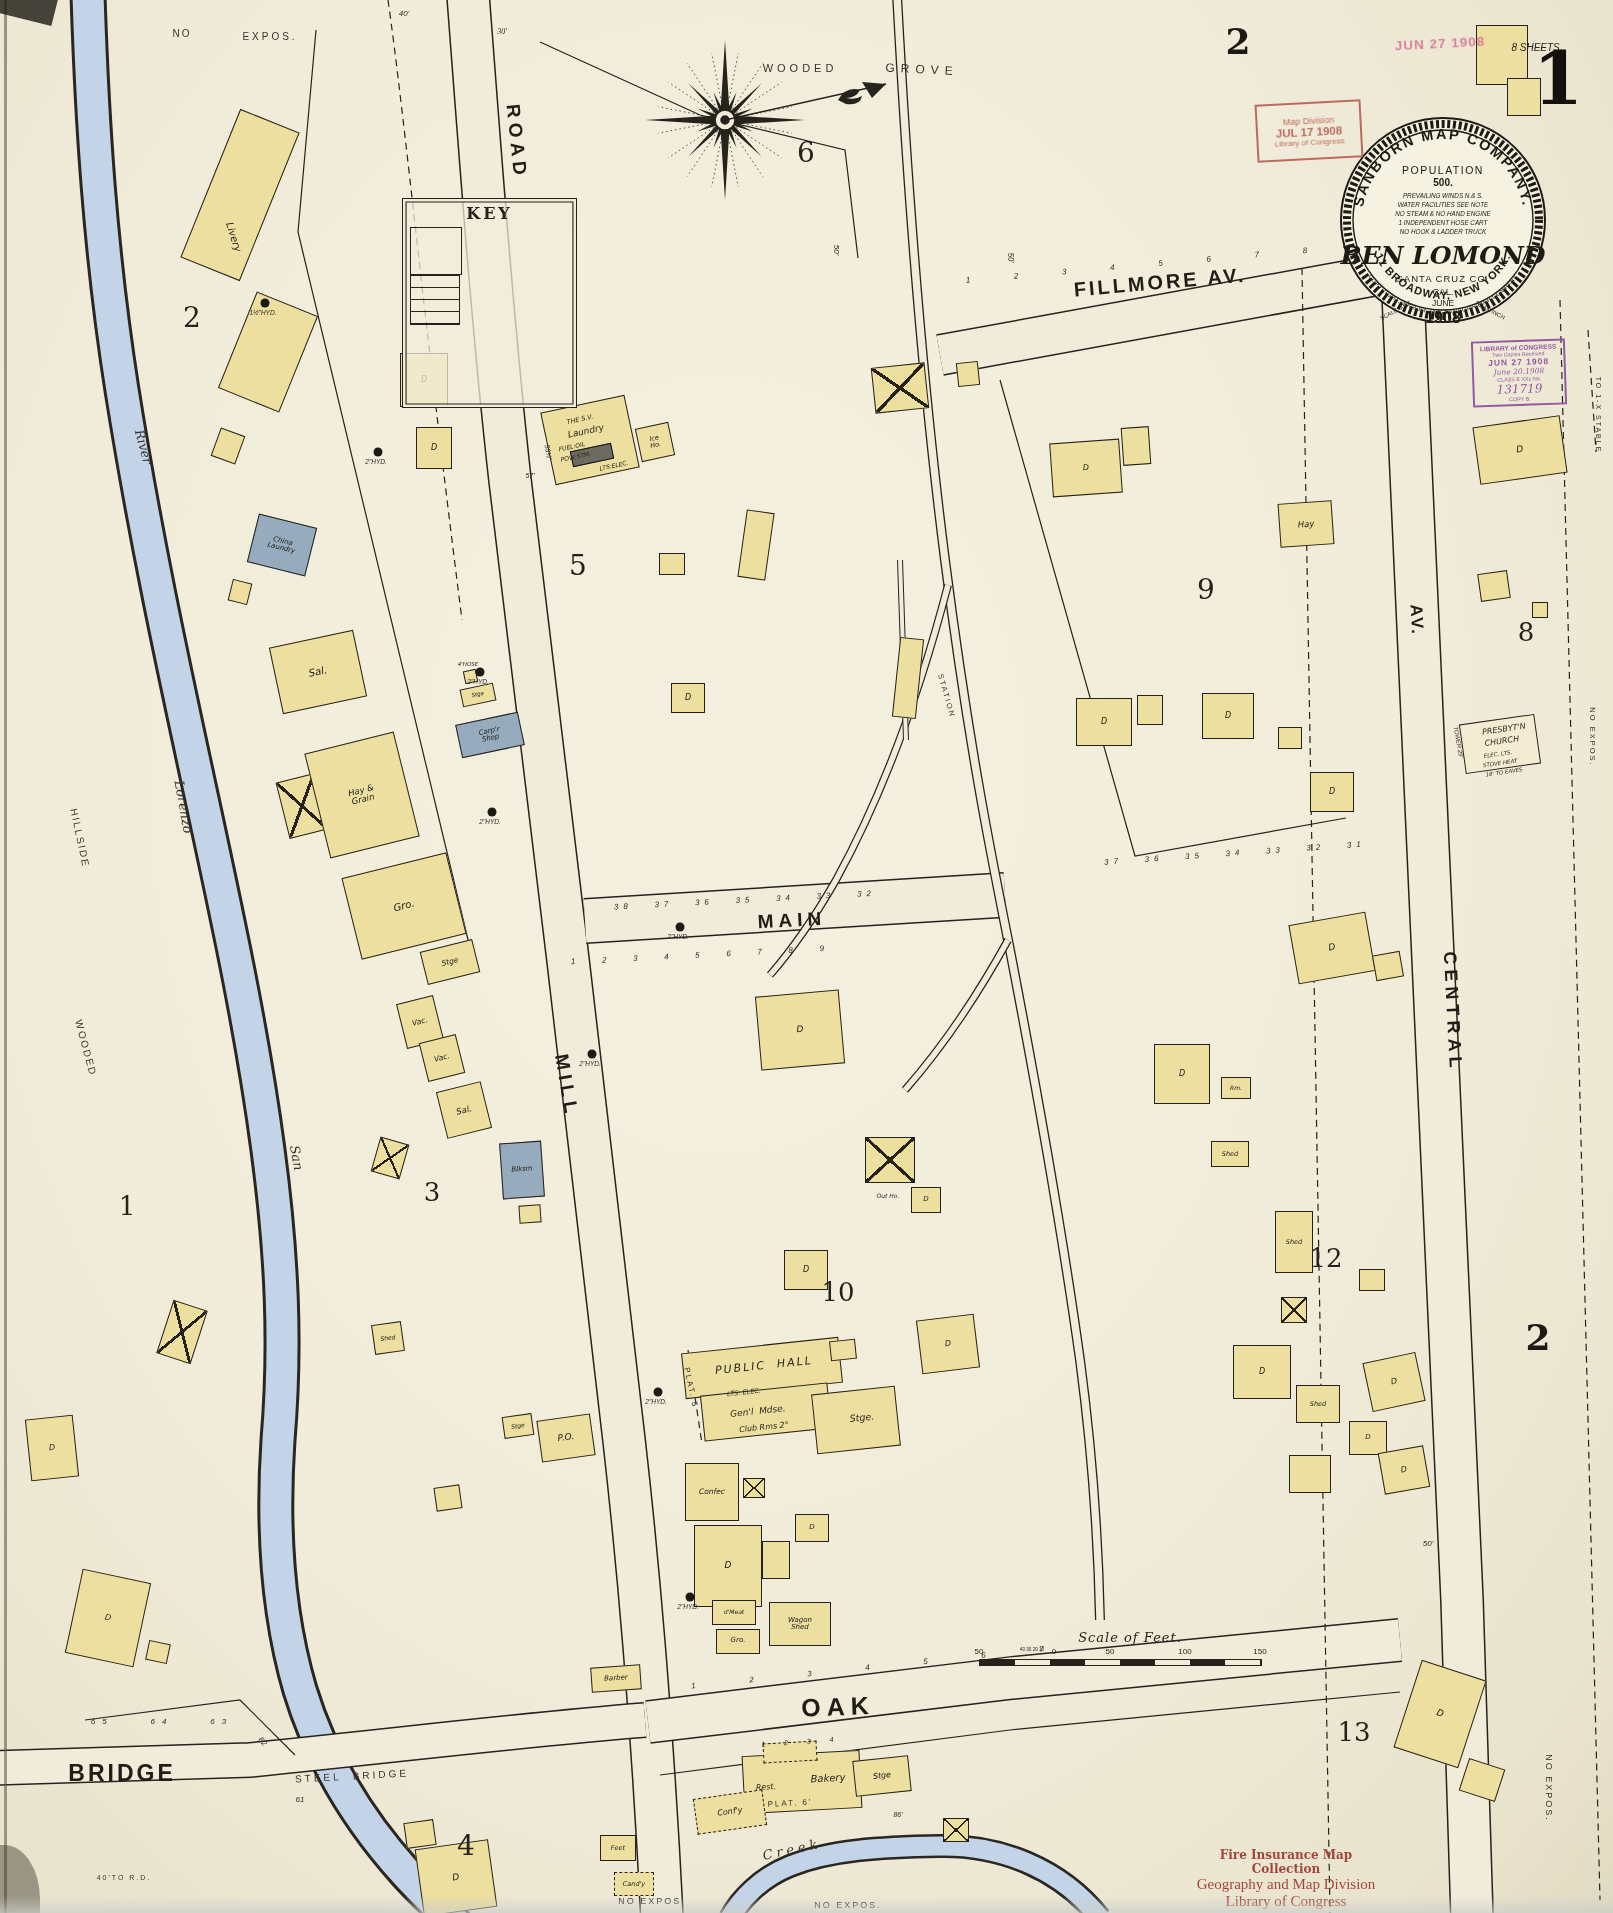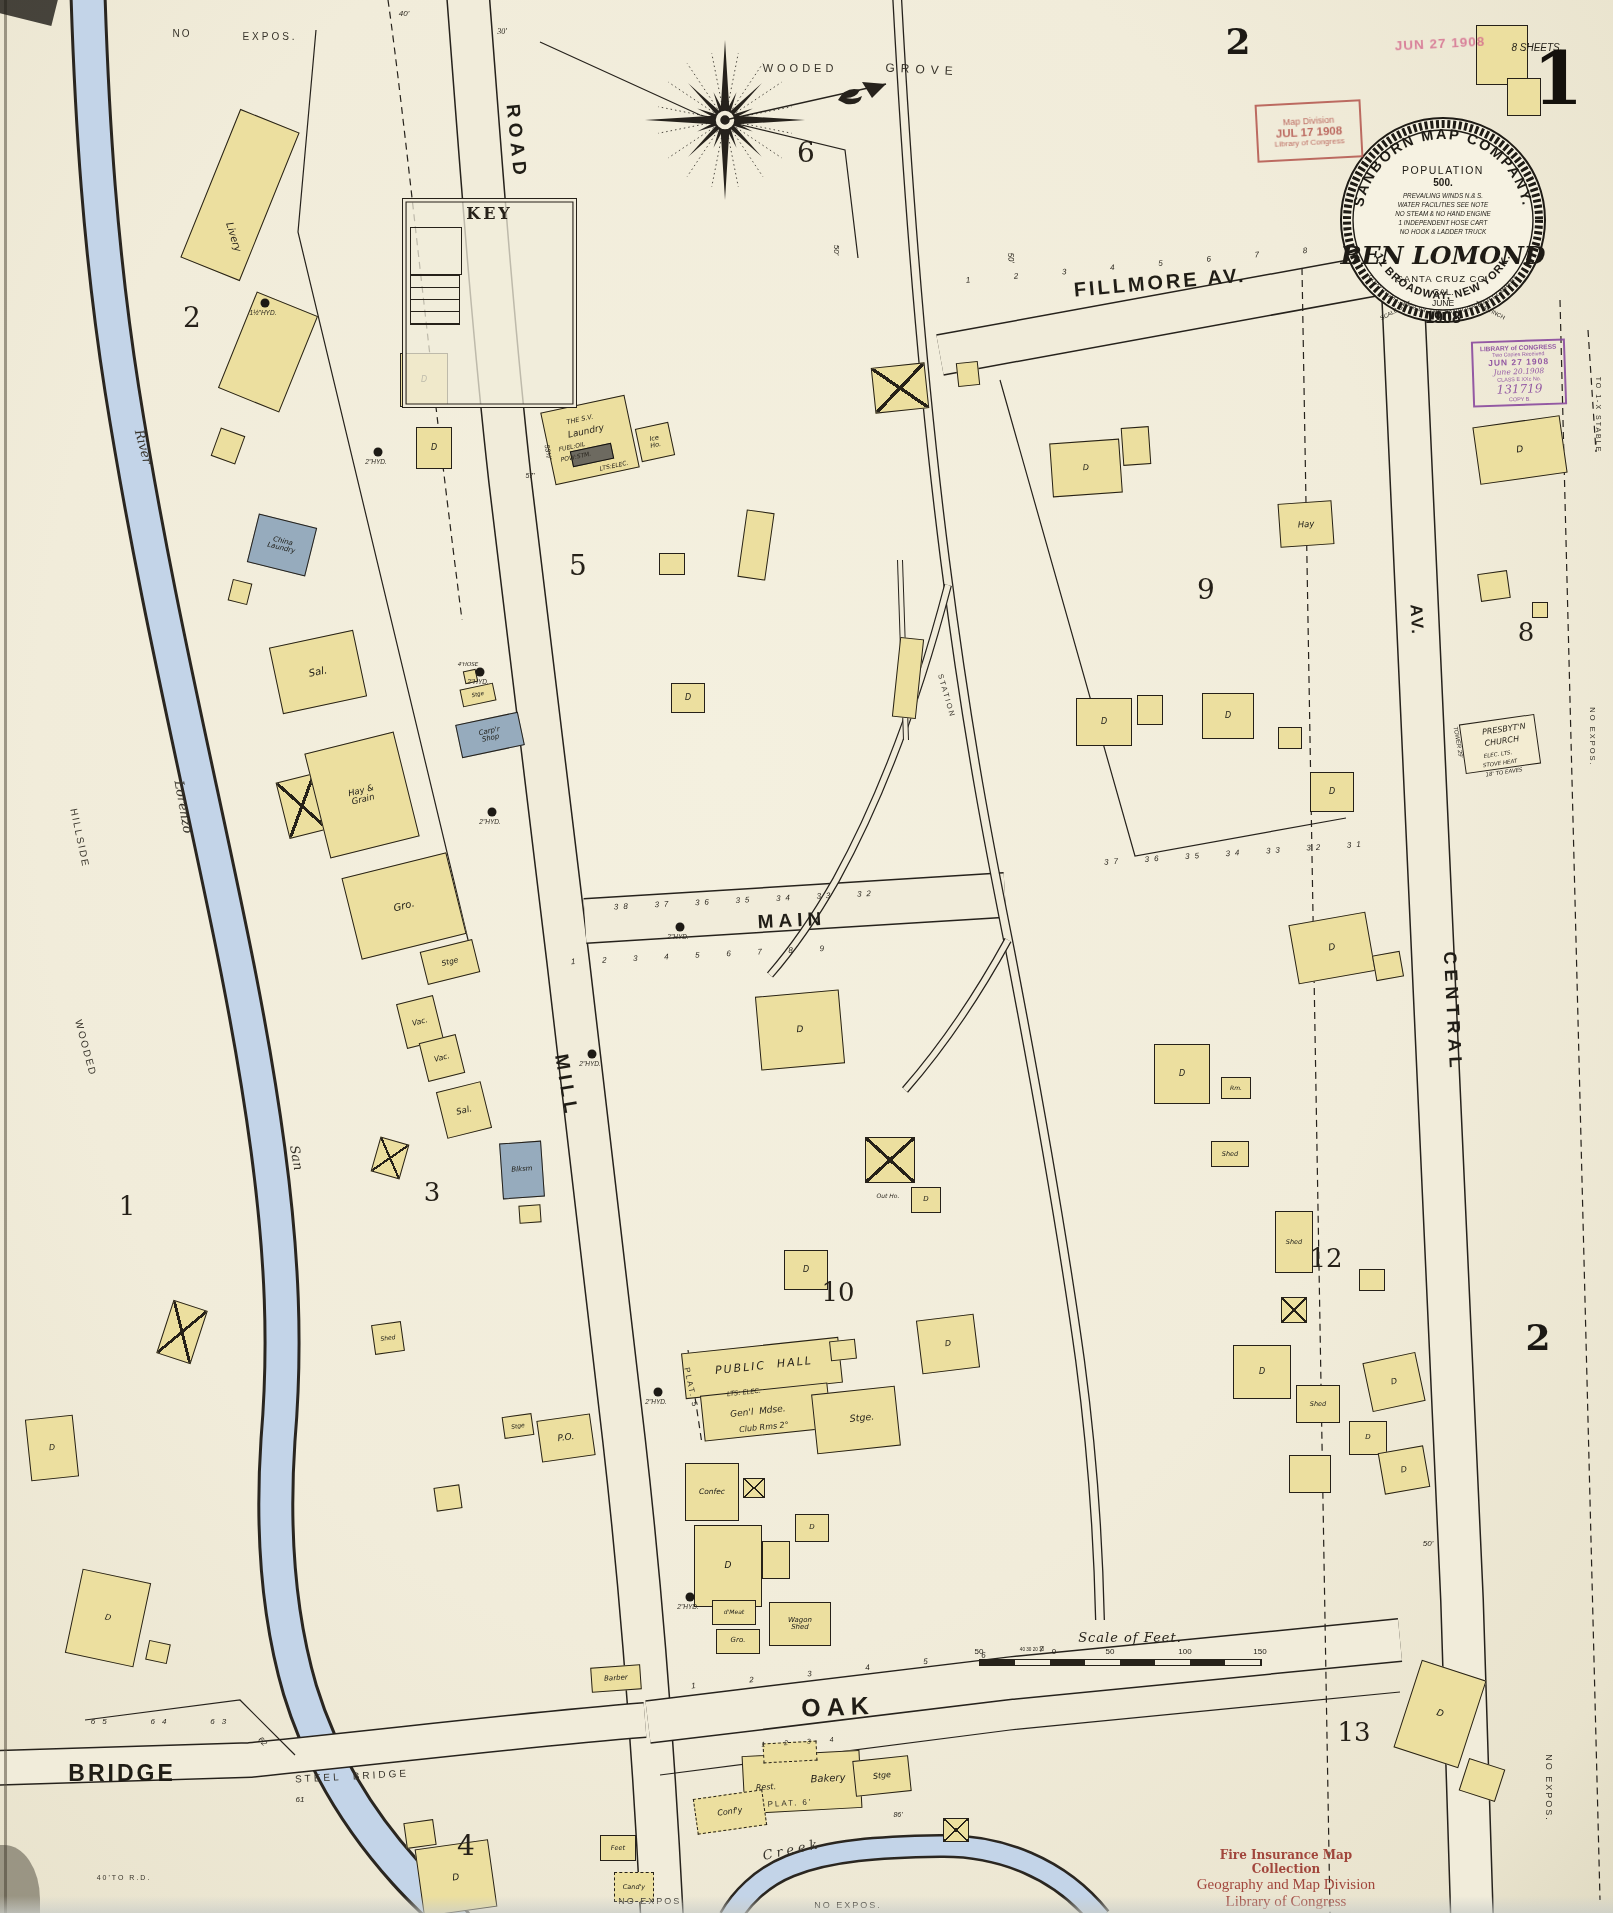--- a/index.html
+++ b/index.html
@@ -444,21 +444,21 @@
     <div class="bld y" style="left: 769px; top: 1602px; width: 62px; height: 44px; transform: rotate(0deg); font-size: 7px;">Wagon
 Shed</div>
     <div class="bld y" style="left: 591px; top: 1665.5px; width: 50px; height: 25px; transform: rotate(-4deg); font-size: 7px;">Barber</div>
     <div class="bld y" style="left: 419px; top: 1844px; width: 74px; height: 68px; transform: rotate(-8deg); font-size: 9px;">D</div>
     <div class="bld y" style="left: 405px; top: 1821px; width: 30px; height: 26px; transform: rotate(-8deg);"></div>
     <div class="bld y" style="left: 743px; top: 1753px; width: 118px; height: 58px; transform: rotate(-3deg);"></div>
     <div class="bld y d" style="left: 763px; top: 1742px; width: 54px; height: 20px; transform: rotate(-3deg);"></div>
     <div class="bld y" style="left: 854px; top: 1758px; width: 56px; height: 36px; transform: rotate(-6deg); font-size: 8px;">Stge</div>
     <div class="bld y d" style="left: 695px; top: 1794px; width: 70px; height: 36px; transform: rotate(-8deg); font-size: 8px;">Conf'y</div>
     <div class="bld y xx" style="left: 943px; top: 1818px; width: 26px; height: 24px; transform: rotate(0deg);"></div>
-    <div class="bld y d" style="left: 614px; top: 1872px; width: 40px; height: 30px; transform: rotate(0deg); font-size: 6.5px;">Cand'y</div>
+    <div class="bld y d" style="left: 614px; top: 1872px; width: 40px; height: 24px; transform: rotate(0deg); font-size: 6.5px;">Cand'y</div>
     <div class="bld y" style="left: 600px; top: 1835px; width: 36px; height: 26px; transform: rotate(0deg); font-size: 6.5px;">Feet</div>
     <div class="bld y" style="left: 1293px; top: 918px; width: 78px; height: 60px; transform: rotate(-10deg); font-size: 9px;">D</div>
     <div class="bld y" style="left: 1374px; top: 953px; width: 28px; height: 26px; transform: rotate(-10deg);"></div>
     <div class="bld y" style="left: 1154px; top: 1044px; width: 56px; height: 60px; transform: rotate(0deg); font-size: 8px;">D</div>
     <div class="bld y" style="left: 1221px; top: 1077px; width: 30px; height: 22px; transform: rotate(0deg); font-size: 6px;">Rm.</div>
     <div class="bld y" style="left: 1211px; top: 1141px; width: 38px; height: 26px; transform: rotate(0deg); font-size: 6.5px;">Shed</div>
     <div class="bld y" style="left: 1275px; top: 1211px; width: 38px; height: 62px; transform: rotate(0deg); font-size: 6.5px;">Shed</div>
     <div class="bld y" style="left: 1359px; top: 1269px; width: 26px; height: 22px; transform: rotate(0deg);"></div>
     <div class="bld y xx" style="left: 1281px; top: 1297px; width: 26px; height: 26px; transform: rotate(0deg);"></div>
     <div class="bld y" style="left: 1233px; top: 1345px; width: 58px; height: 54px; transform: rotate(0deg); font-size: 8px;">D</div>

